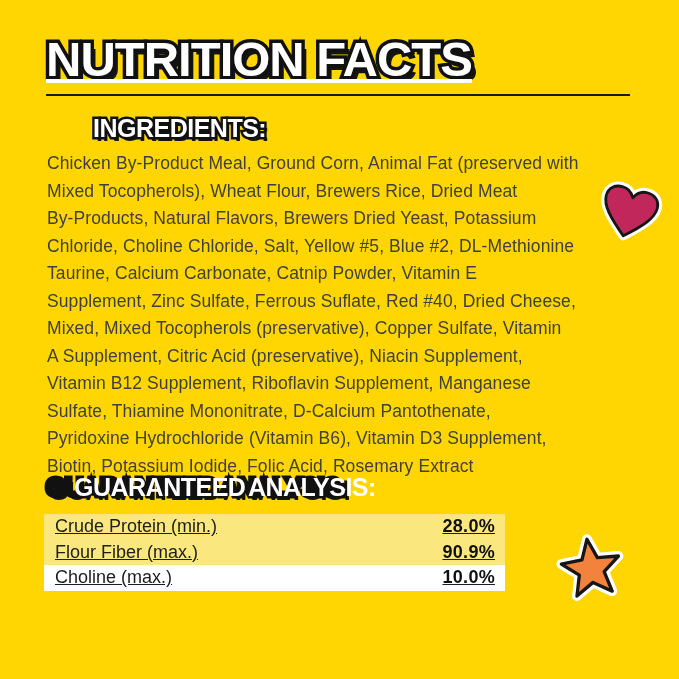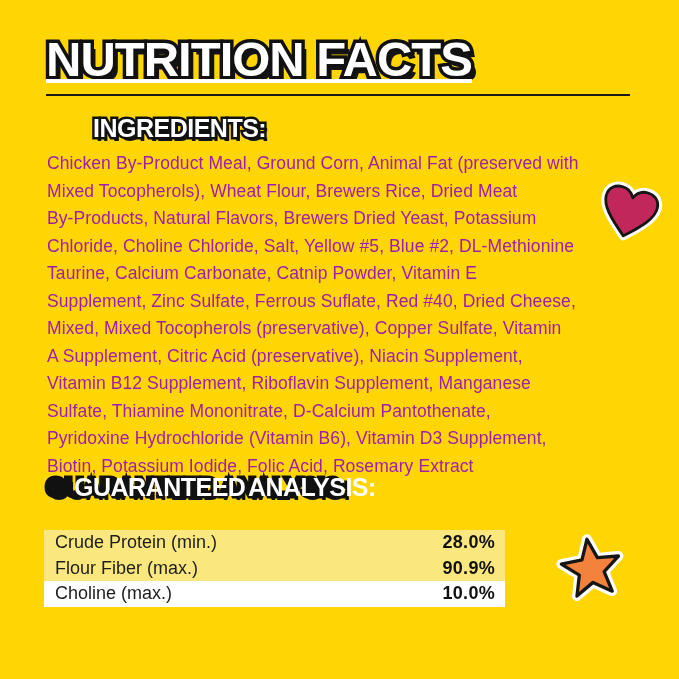--- a/index.html
+++ b/index.html
@@ -37,30 +37,31 @@
   .section-heading { font-size: 25px; letter-spacing: -0.5px; line-height: 32px; }
   .section-heading .stroke-layer { -webkit-text-stroke: 5px #111; text-shadow: 3px 4px 0 #151515; }
   .ingredients-heading { position: absolute; left: 46px; top: 112px; margin-left: 47px; }
   .analysis-heading { position: absolute; left: 46px; top: 471px; word-spacing: -3px; padding-left: 28px; }
 
   
   .ingredients-text {
     position: absolute; left: 47px; top: 150px;
     width: 612px;
     font-size: 17.5px; line-height: 27.5px;
-    color: #a21caf;
+    color: #404040;
     white-space: pre-line;
     letter-spacing: 0.1px;
   }
 
   
   .analysis-table {
-    position: absolute; left: 44px; top: 530px;
+    position: absolute; left: 44px; top: 514px;
     width: 461px;
     background: #FFFFFF;
+    text-decoration: underline;
   }
   .analysis-row {
     display: flex; align-items: center; justify-content: space-between;
     height: 25.5px;
     padding: 0 10px 0 11px;
     font-size: 18px;
   }
   .analysis-row.highlight { background: #FAE87E; }
   .analysis-row .row-label { color: #1D1D1D; }
   .analysis-row .row-value { font-weight: bold; color: #111; letter-spacing: 0.3px; margin-left: 29px; }

